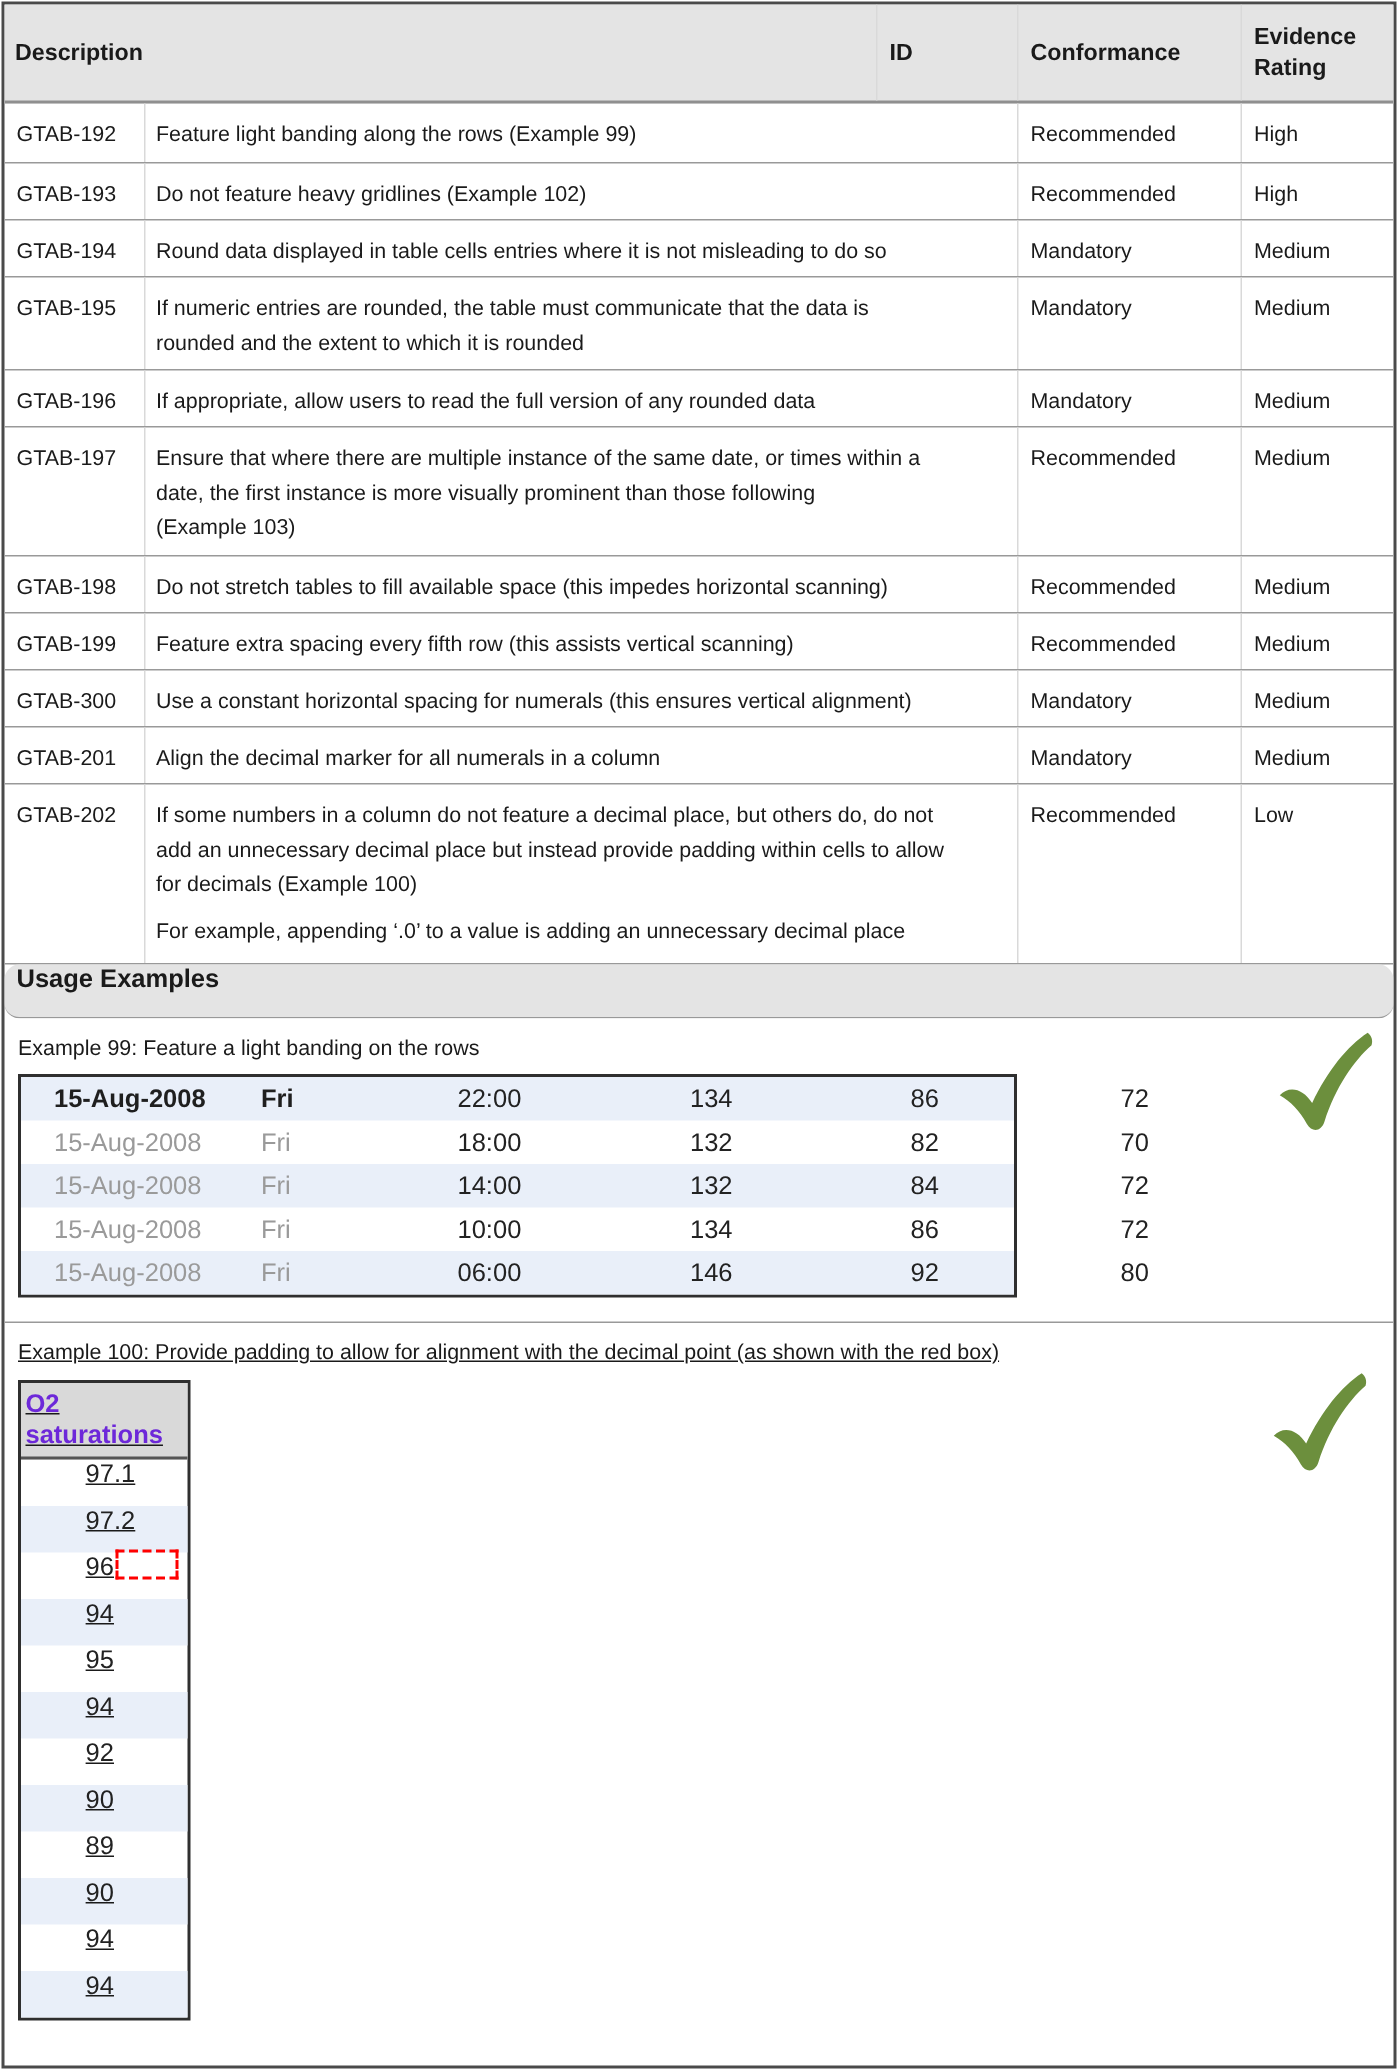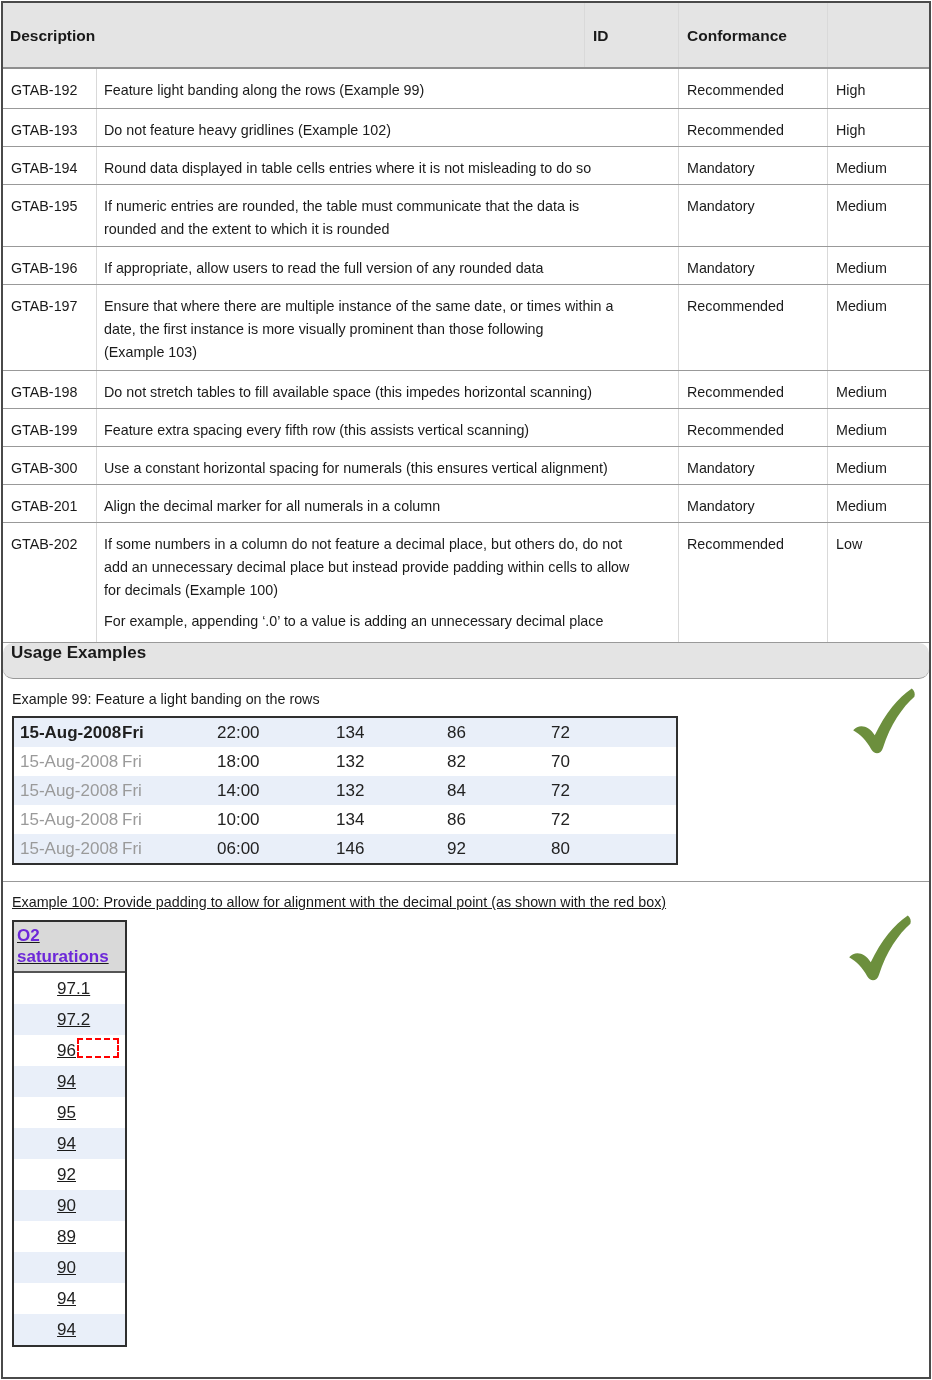--- a/index.html
+++ b/index.html
@@ -26,31 +26,31 @@
   
   .example{position:relative;box-sizing:border-box;}
   .ex99{height:203px;border-bottom:1px solid #999;}
   .ex100{flex:1;text-decoration:underline;}
   .caption{margin:0;padding:12px 0 0 9px;font-size:14.3px;}
 
   
   .ex99-table{margin:9px 0 0 9px;width:666px;border:2px solid #2f2f2f;box-sizing:border-box;
               font-size:17px;color:#222;}
   .exrow{display:grid;grid-template-columns:102px 95px 119px 111px 104px 1fr;height:29px;
-         align-items:center;padding-left:6px;}
+         align-items:center;padding-left:22px;gap:36px;}
   .exrow.band{background:#e9eff9;}
   .exrow .dim{color:#9a9a9a;}
   .exrow .strong{font-weight:bold;color:#1f1f1f;}
 
   
   .o2-table{margin:10px 0 0 9px;width:115px;border:2px solid #2f2f2f;box-sizing:border-box;
             font-size:17px;color:#222;}
   .o2-head{background:#d9d9d9;border-bottom:2px solid #555;padding:3px 0 4px 3px;
            font-weight:bold;line-height:21px;color:#6d28d9;}
-  .o2-row{display:flex;height:31px;align-items:center;}
+  .o2-row{display:flex;height:31px;align-items:flex-start;}
   .o2-row.band{background:#e9eff9;}
   .o2-int{display:inline-block;width:62px;text-align:right;}
   .o2-dec{display:inline-block;width:46px;text-align:left;}
   .redbox{display:inline-block;width:38px;height:16px;border:2px dashed #ff0000;
           vertical-align:middle;position:relative;top:-3px;margin-left:1px;}
 
   
   .check{position:absolute;}
   .check99{top:8px;right:12px;}
   .check100{top:32px;right:16px;}
@@ -59,20 +59,21 @@
 <body>
 
 <div class="page">
 
   <div>
 
     <div class="grow ghead" style="height:66px">
       <div class="gcell c-desc">Description</div>
       <div class="gcell c-id">ID</div>
       <div class="gcell c-conf">Conformance</div>
+      <div class="gcell c-evid">Evidence Rating</div>
     </div>
 
     <div class="grow" style="height:40px">
       <div class="gcell c-id">
           <p>GTAB-192</p>
         </div>
       <div class="gcell c-desc">
           <p>Feature light banding along the rows (Example 99)</p>
         </div>
       <div class="gcell c-conf">

